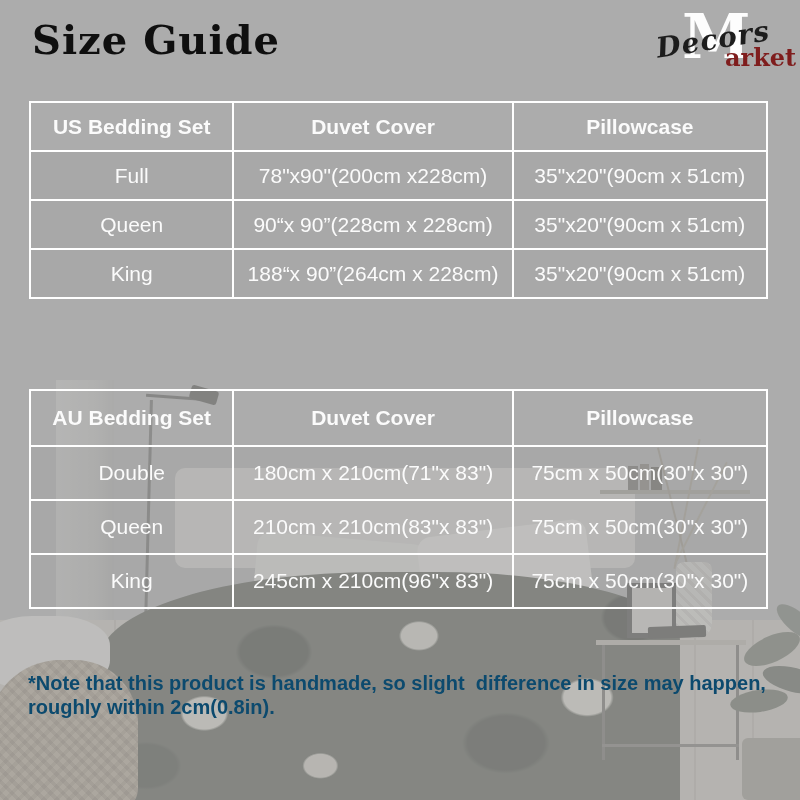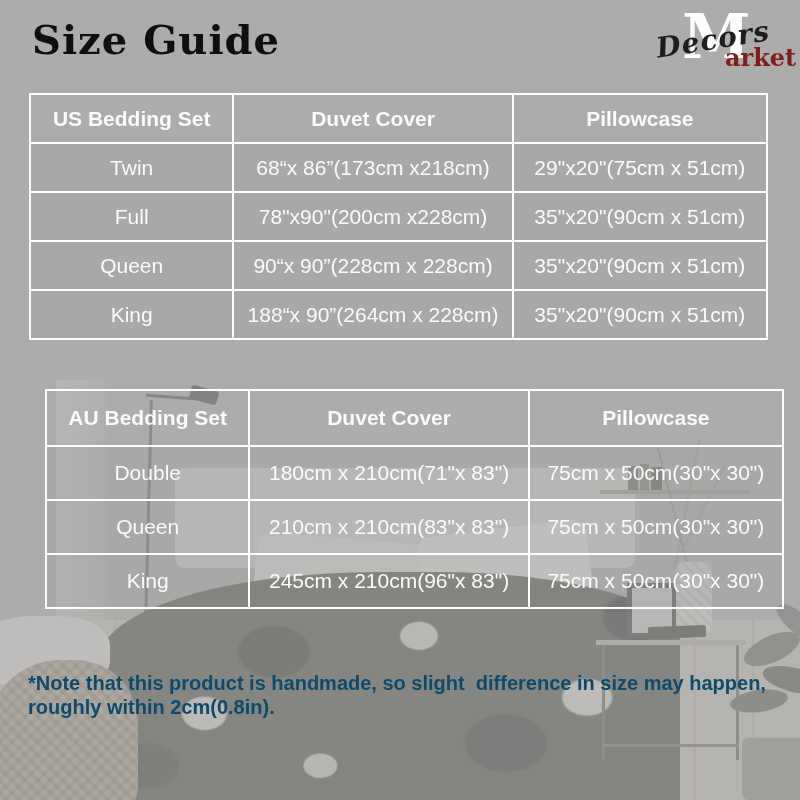--- a/index.html
+++ b/index.html
@@ -70,22 +70,22 @@
   .logo-script{left:26px;top:20px;font:italic 600 28px/1 "DejaVu Serif",serif;
                color:#1d1d1d;transform:rotate(-9deg);letter-spacing:1px;}
   .logo-rest{left:95px;top:40px;font:700 24px/1 "DejaVu Serif",serif;color:#7f1d1d;}
 
   table.size{position:absolute;left:29px;width:739px;border-collapse:collapse;table-layout:fixed;}
   table.size th,table.size td{border:2px solid #fff;text-align:center;vertical-align:middle;
         color:#fbfbfb;padding:0;overflow:hidden;}
   table.size th{font:700 21px/1.1 "Liberation Sans",sans-serif;}
   table.size td{font:400 21px/1.1 "Liberation Sans",sans-serif;background:rgba(120,120,120,.06);}
   col.c1{width:27.6%;} col.c2{width:37.9%;} col.c3{width:34.5%;}
-  table.us{top:93px;} table.us th,table.us td{height:47px;}
-  table.au{top:389px;margin-left:16px;} table.au th{height:54px;} table.au td{height:52px;}
+  table.us{top:101px;} table.us th,table.us td{height:47px;}
+  table.au{top:389px;} table.au th{height:54px;} table.au td{height:52px;}
 
   .notes{position:absolute;left:28px;top:672px;width:748px;color:#0c4a6e;}
   .notes p{margin:0;font:700 20px/1.18 "Liberation Sans",sans-serif;white-space:pre-wrap;}
   .notes p + p{margin-top:16px;}
 </style>
 </head>
 <body>
 
 <div class="canvas">
 
@@ -142,25 +142,20 @@
         </colgroup>
       <thead>
         <tr>
           <th>US Bedding Set</th>
           <th>Duvet Cover</th>
           <th>Pillowcase</th>
         </tr>
       </thead>
       <tbody>
         <tr>
-          <td>Twin</td>
-          <td>68“x 86”(173cm x218cm)</td>
-          <td>29"x20"(75cm x 51cm)</td>
-        </tr>
-        <tr>
           <td>Full</td>
           <td>78"x90"(200cm x228cm)</td>
           <td>35"x20"(90cm x 51cm)</td>
         </tr>
         <tr>
           <td>Queen</td>
           <td>90“x 90”(228cm x 228cm)</td>
           <td>35"x20"(90cm x 51cm)</td>
         </tr>
         <tr>

